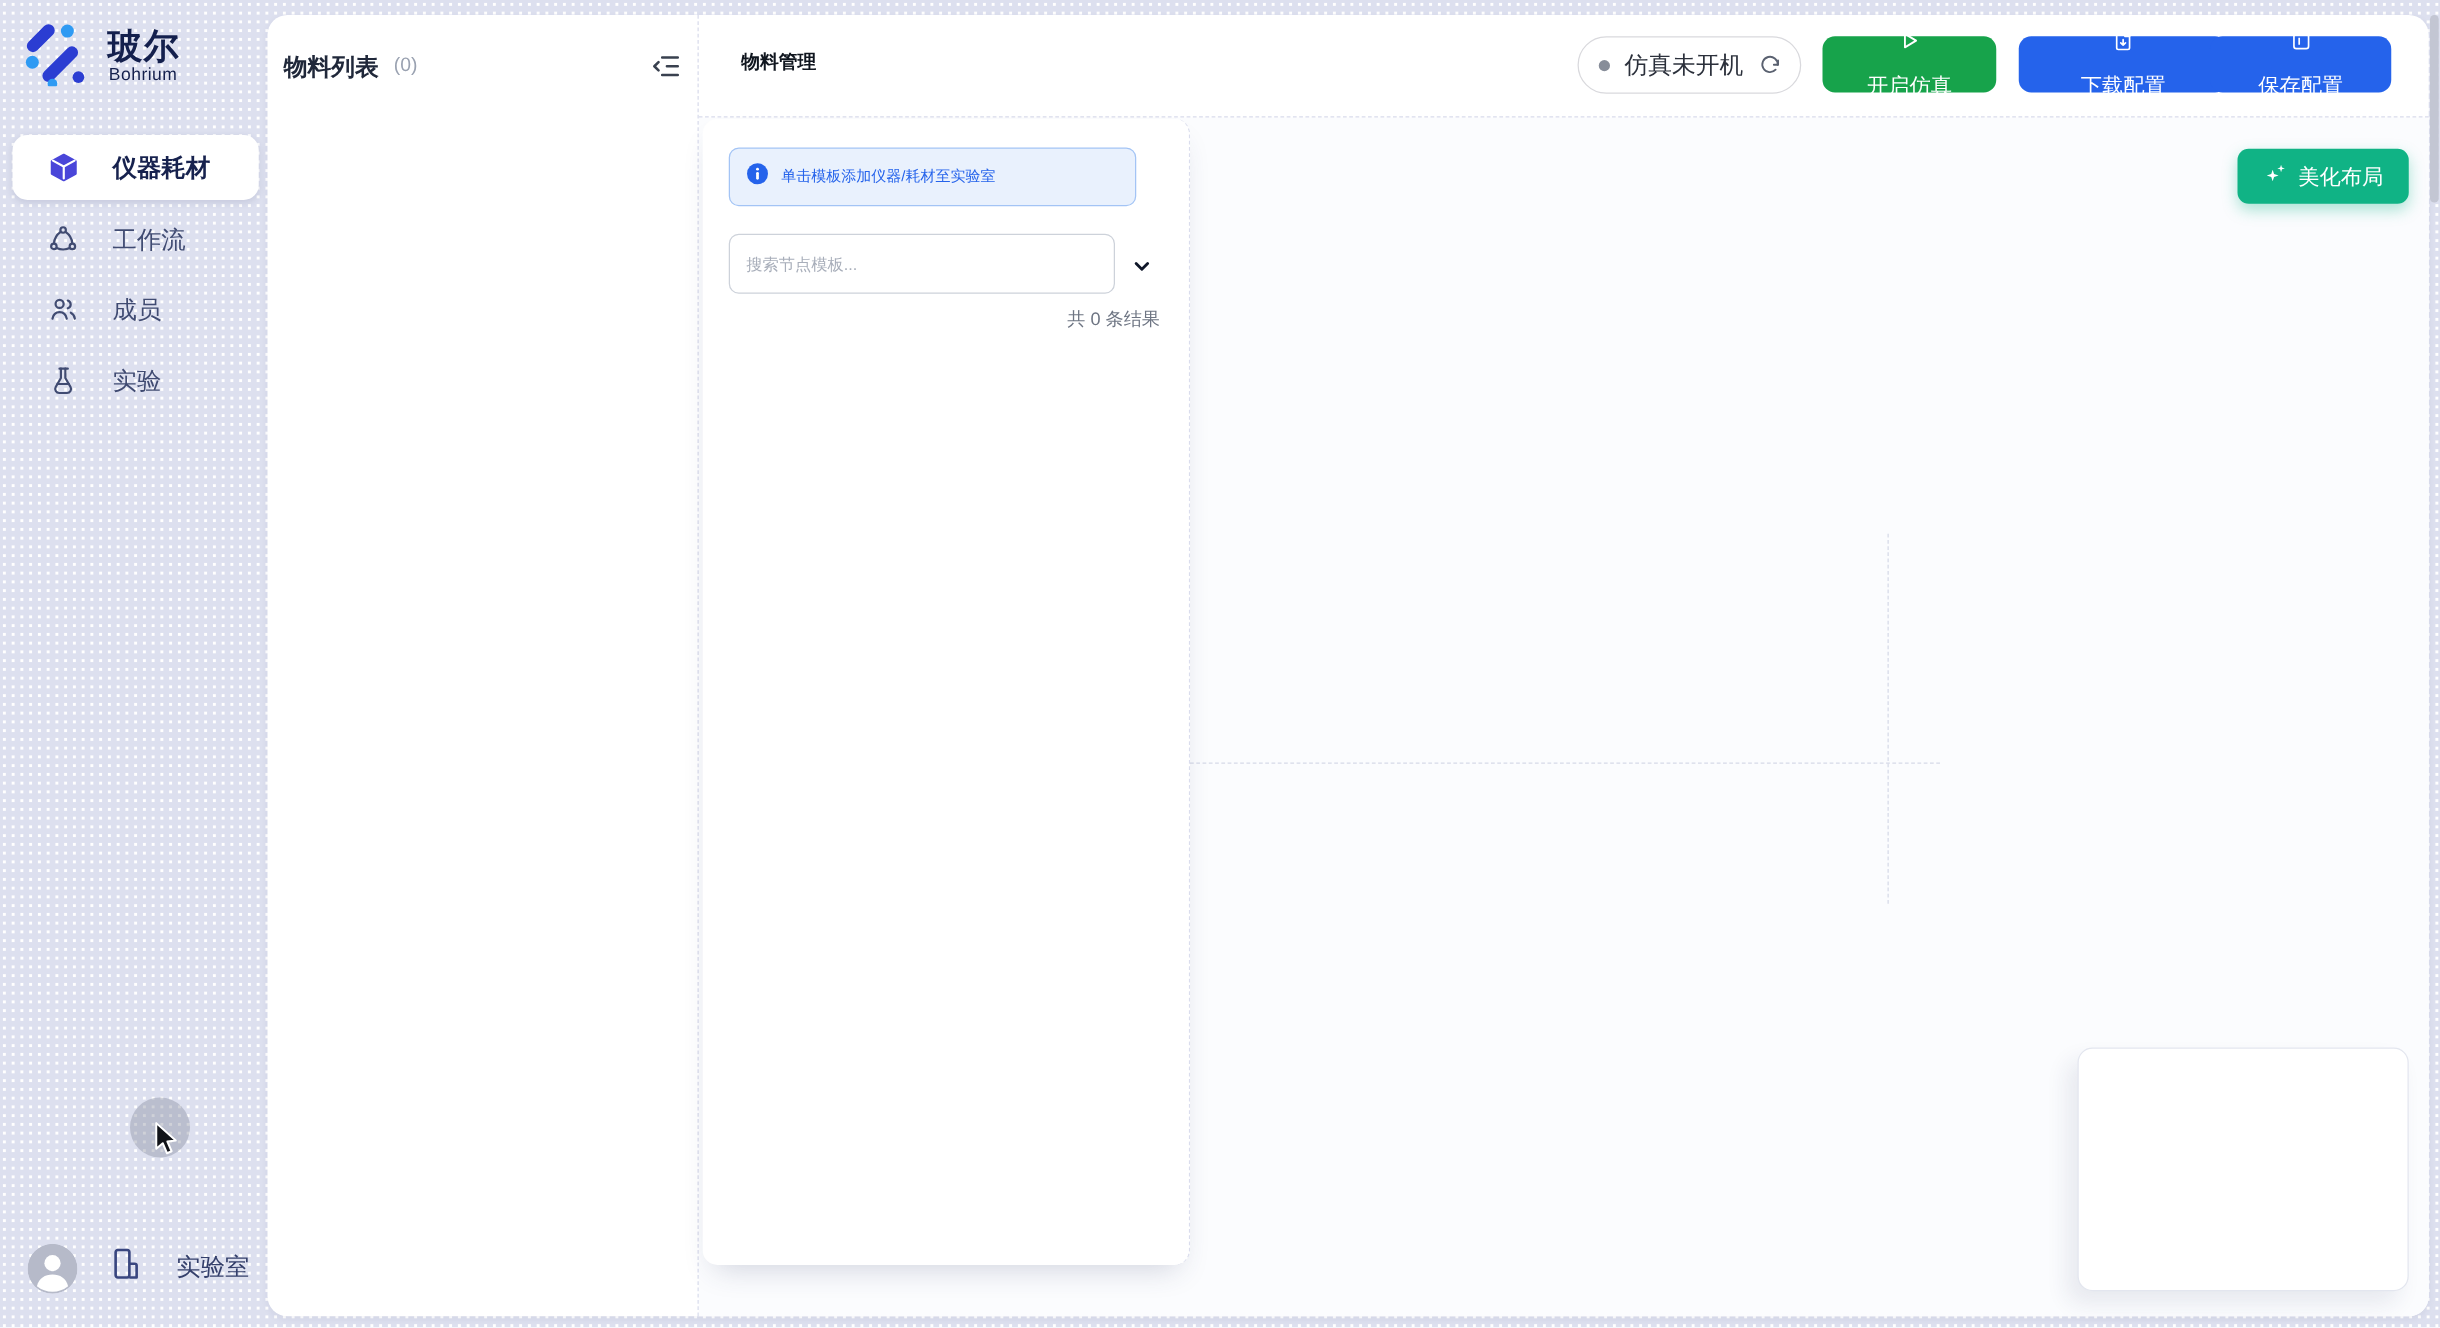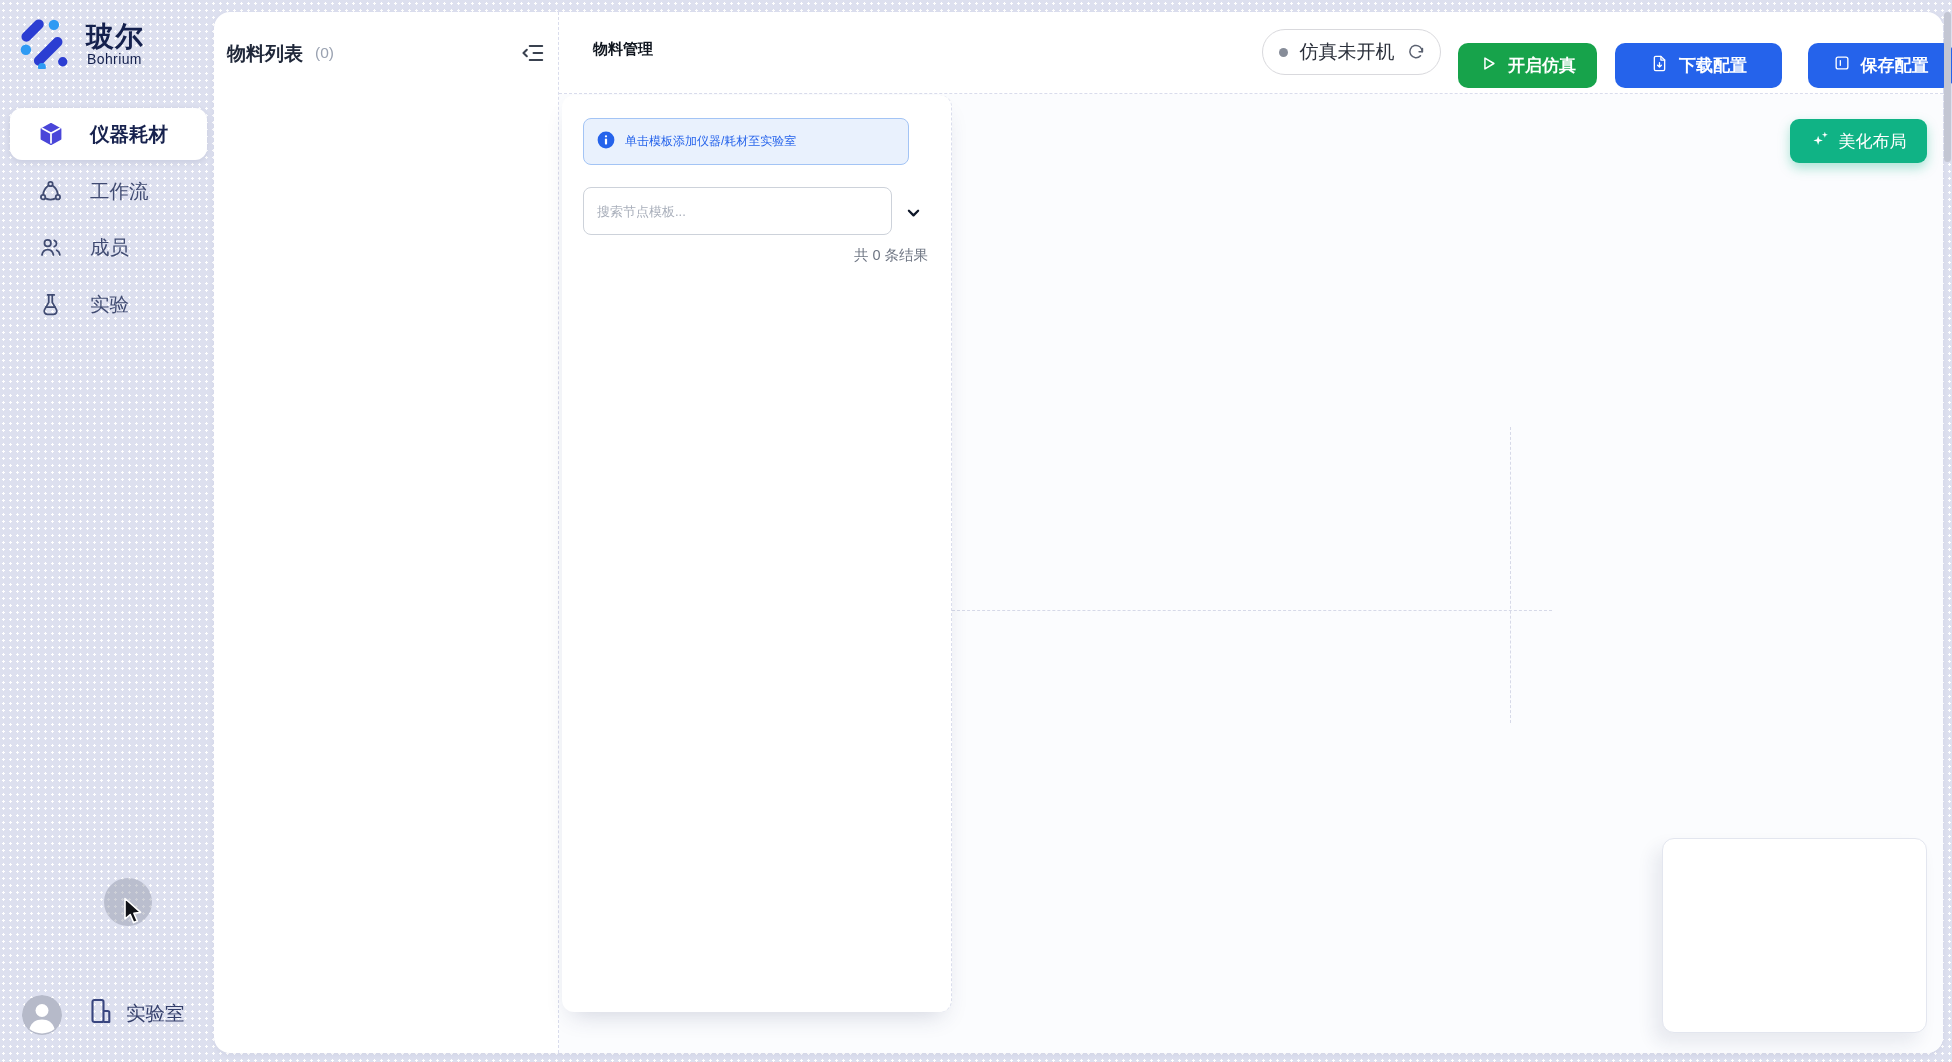--- a/index.html
+++ b/index.html
@@ -21,21 +21,21 @@
   .nav-item{
     left:10px; width:197px; height:52px; border-radius:12px;
     display:flex; align-items:center; padding-left:28px;
     color:#404b72; font-size:19.5px; font-weight:500; cursor:pointer;
   }
   .nav-item .nicon{ width:26px; height:26px; margin-right:26px; flex:0 0 26px; display:flex; align-items:center; }
   .nav-item.active{ background:#fff; box-shadow:0 2px 6px rgba(40,50,100,.12); color:#17224e; font-weight:700; }
   .nav-1{ top:108px; } .nav-2{ top:165px; } .nav-3{ top:221px; } .nav-4{ top:278px; }
 
   .avatar{ left:22px; top:995px; width:40px; height:40px; border-radius:50%; overflow:hidden; cursor:pointer;}
-  .lab-row{ left:88px; top:997px; display:flex; align-items:center; gap:12px; cursor:pointer; color:#39467f;}
+  .lab-row{ left:88px; top:997px; display:flex; align-items:center; gap:27px; cursor:pointer; color:#39467f;}
   .lab-row .blabel{ font-size:19.5px; font-weight:500; color:#343f6b; }
 
   
   .cursor-halo{ left:104px; top:878px; width:48px; height:48px; border-radius:50%;
     background:rgba(128,133,153,.38); }
   .cursor-arrow{ left:123px; top:897px; }
 
   
   .main-card{ left:214px; top:12px; width:1729px; height:1041px; background:#fff;
     border-radius:16px; box-shadow:0 2px 6px rgba(30,40,90,.06); }
@@ -51,26 +51,26 @@
 
   .page-title{ left:593px; top:40px; font-size:15px; font-weight:700; color:#10161f;text-align:right; }
 
   .status-pill{ left:1262px; top:29px; width:179px; height:46px; border-radius:23px;
     background:#fff; border:1px solid #d9d9dd; display:flex; align-items:center;
     justify-content:center; gap:12px; cursor:default; }
   .status-dot{ width:9px; height:9px; border-radius:50%; background:#878d99; }
   .status-text{ font-size:19px; color:#2b303b; }
   .refresh-btn{ width:18px; height:18px; color:#5a6170; cursor:pointer; display:flex; }
 
-  .btn{ top:43px; height:45px; border-radius:10px; display:flex; align-items:center;
-    justify-content:center; gap:10px; color:#fff; font-size:17px; font-weight:700;
-    cursor:pointer; border:none; }
+  .btn{ top:29px; height:45px; border-radius:10px; display:flex; align-items:center;
+    justify-content:center; gap:10px; color:#fff; font-size:17px; font-weight:400;
+    cursor:pointer; border:none;flex-direction:column; }
   .btn-green{ left:1458px; width:139px; background:#17a34b; }
   .btn-blue1{ left:1615px; width:167px; background:#2563eb; }
-  .btn-blue2{ left:1768px; width:145px; background:#2563eb;margin-left:40px; }
+  .btn-blue2{ left:1768px; width:145px; background:#2563eb; }
 
   
   .guide-h{ left:952px; top:610px; width:600px; height:0; border-top:1px dashed #d6d9e8; }
   .guide-v{ left:1510px; top:427px; width:0; height:296px; border-left:1px dashed #d6d9e8; }
 
   
   .tpl-panel{ left:562px; top:95px; width:390px; height:917px; background:#fff;
     border-radius:12px; border-right:1px dashed #dadded;
     box-shadow:0 12px 24px -10px rgba(50,60,100,.22); }
   .tpl-banner{ left:583px; top:118px; width:326px; height:47px; border-radius:8px;

